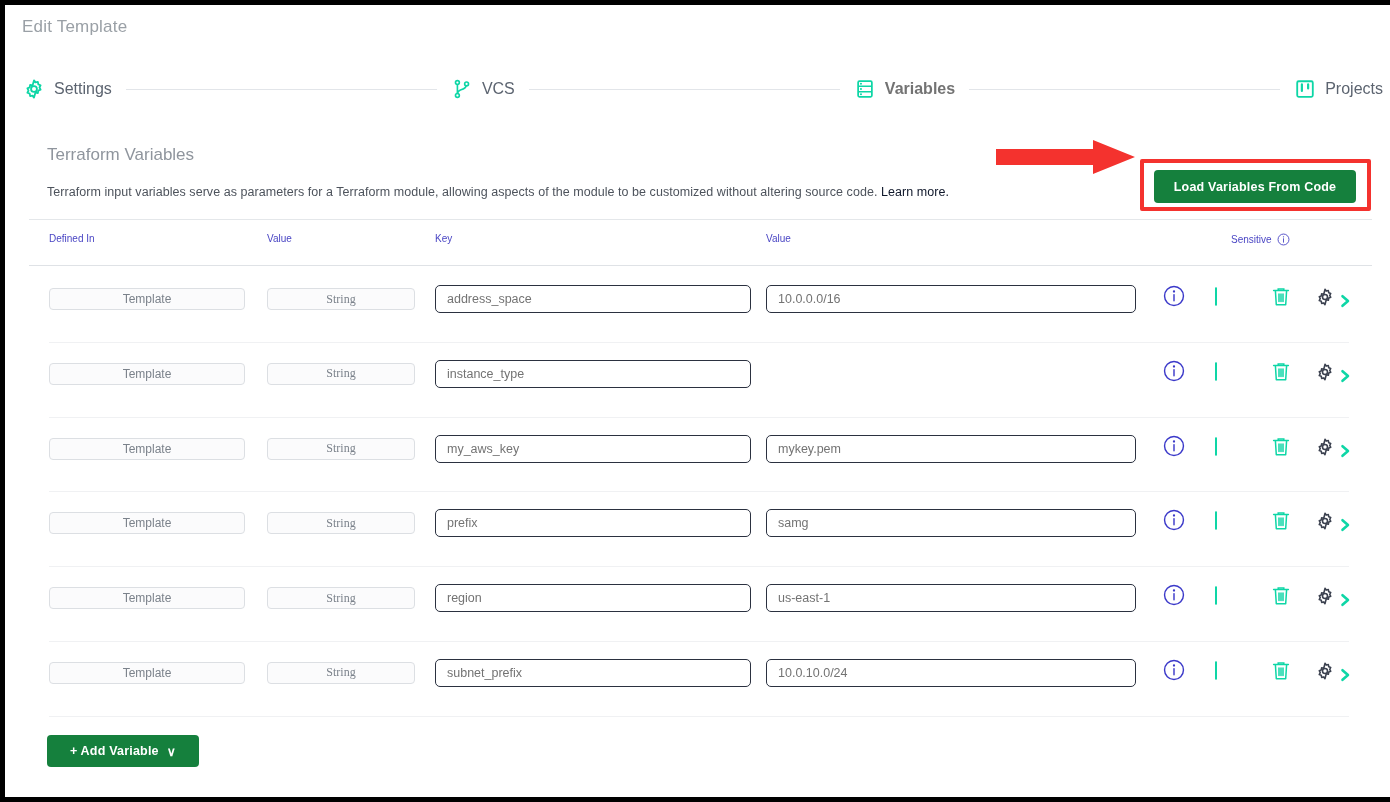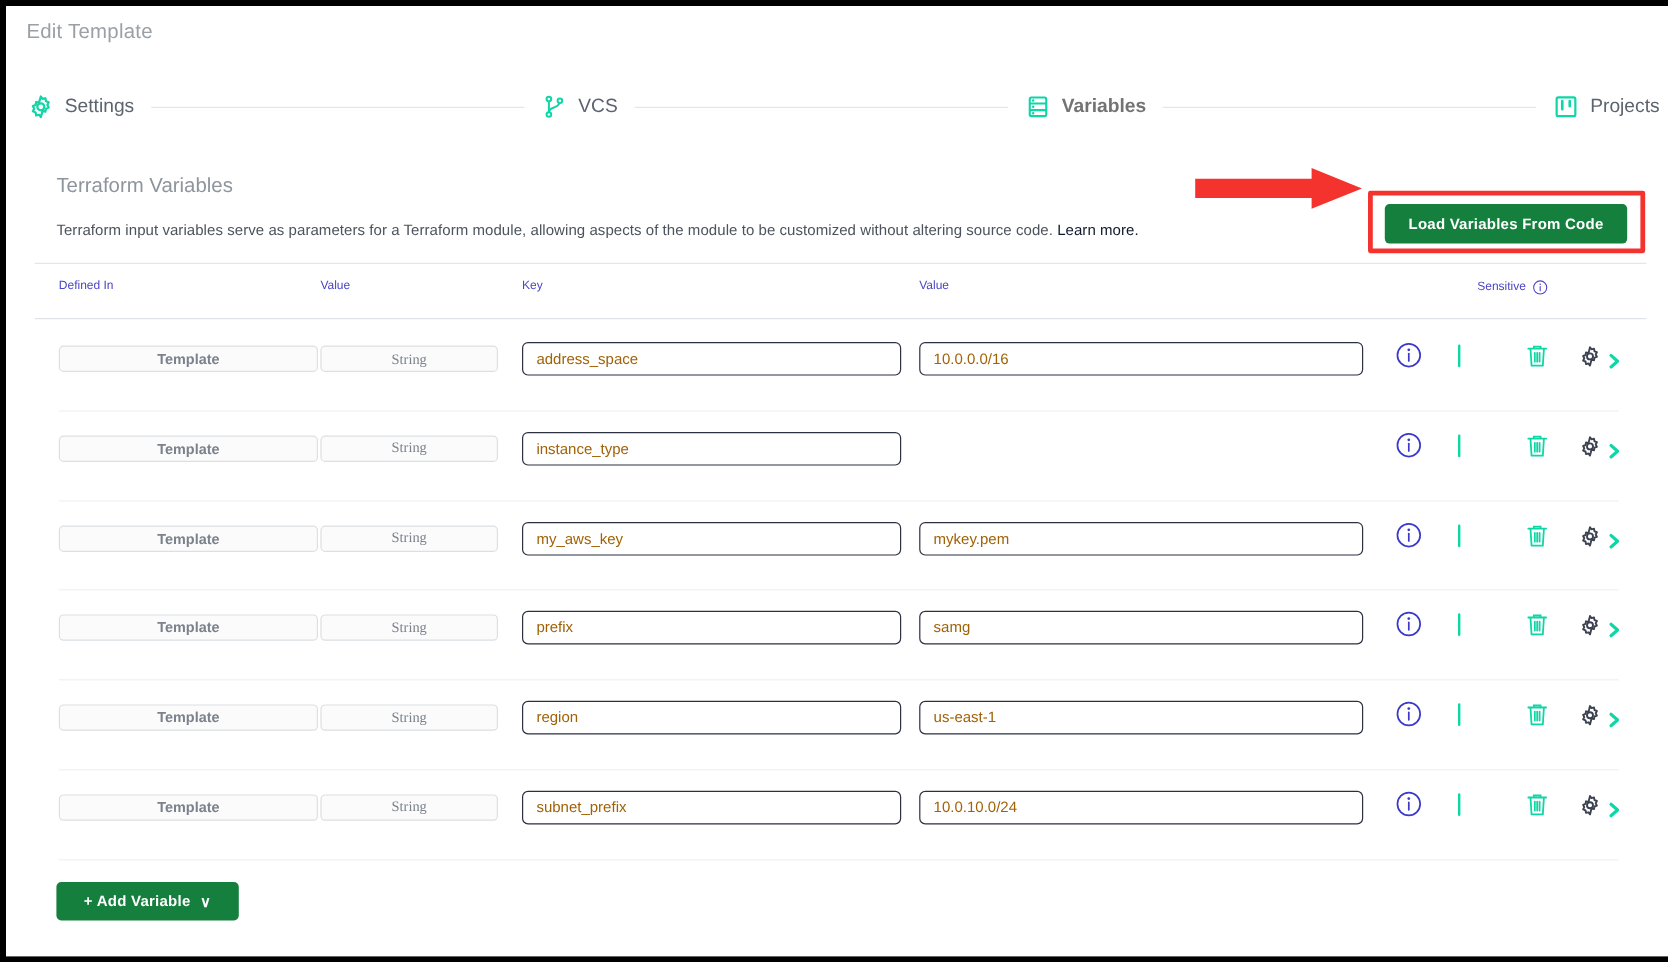--- a/index.html
+++ b/index.html
@@ -165,29 +165,29 @@
     border-radius: 4px;
     background: #fbfbfc;
     color: #7b828b;
     font-size: 12px;
     font-family: "Liberation Sans", sans-serif;
     display: flex;
     align-items: center;
     justify-content: center;
     cursor: pointer;
   }
-  .pill.defined { left: 44px; width: 216px; font-weight: bold; }
+  .pill.defined { left: 44px; width: 196px; }
   .pill.format  { left: 262px; width: 148px; font-family: Liberation Serif, serif; }
 
   .tin {
     height: 28px;
     border: 1px solid #2b3140;
     border-radius: 5px;
     background: #fff;
-    color: #a16207;
+    color: #737373;
     font-size: 12.5px;
     font-family: "Liberation Sans", sans-serif;
     padding: 0 11px;
     outline: none;
   }
   .tin.key   { left: 430px; width: 316px; top: 17px; }
   .tin.value { left: 761px; width: 370px; top: 17px; }
 
   .acts {
     position: absolute;

